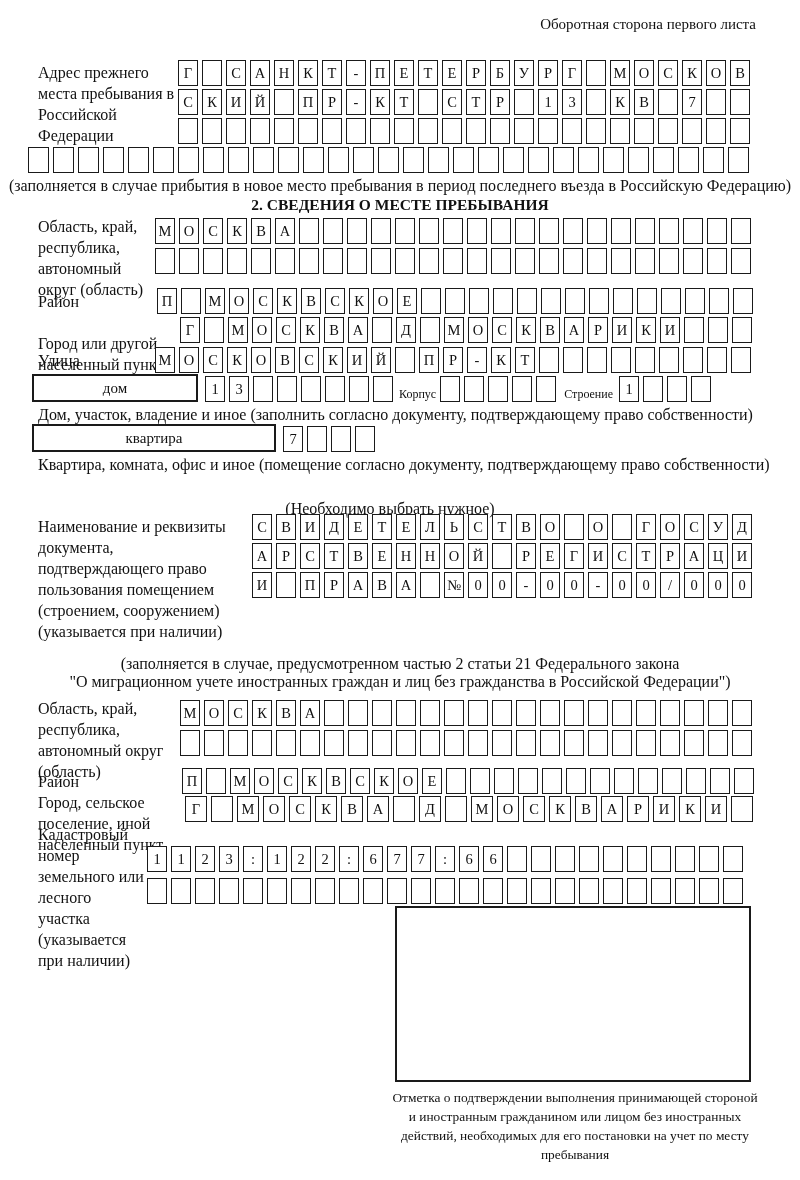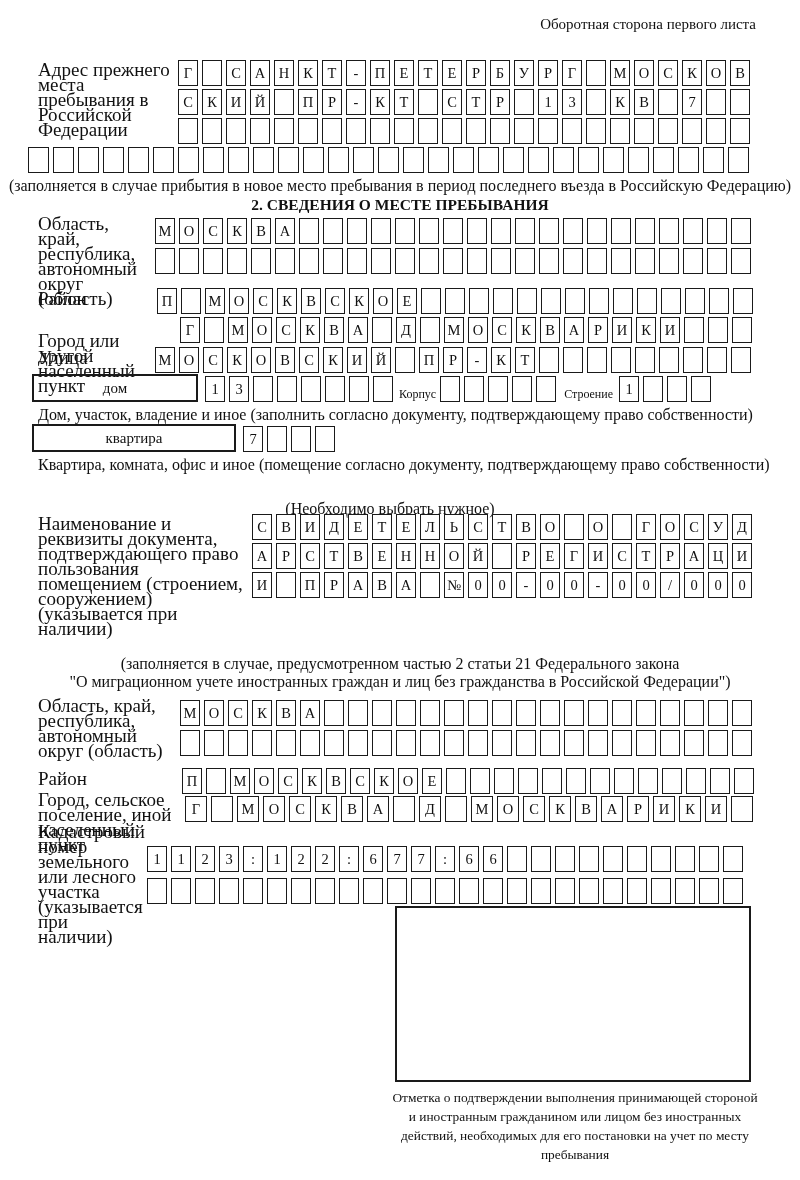--- a/index.html
+++ b/index.html
@@ -6,21 +6,21 @@
   .page {
     position: relative;
     width: 800px; height: 1180px;
     background: #ffffff;
     font-family: Liberation Serif, serif;
     color: #111;
     overflow: hidden;
   }
   .abs { position: absolute; }
   .header-note { top:16px; right:44px; font-size:15px; }
-  .lbl { font-size:19px; line-height:15px; }
+  .lbl { font-size:16px; line-height:21px; }
   .cap { font-size:16px; }
   .center { left:0; width:100%; text-align:center; }
   .title { font-weight:bold; font-size:15.5px; }
   .cells { display:flex; white-space:nowrap; }
   .cell {
     box-sizing:border-box; width:20px; height:26px;
     border:1.6px solid #1a1a1a; margin-right:4px;
     display:inline-flex; align-items:center; justify-content:center;
     font-size:14.5px; background:#fff; flex:0 0 auto;
   }
@@ -323,21 +323,21 @@
     <span class="cells">
         <span class="cell">1</span>
         <span class="cell"></span>
         <span class="cell"></span>
         <span class="cell"></span>
       </span>
   </div>
   <div class="abs cap" style="left:38px; top:406px;">Дом, участок, владение и иное (заполнить согласно документу, подтверждающему право собственности)</div>
 
   <div class="abs inline-row" style="left:32px; top:424px;">
-    <span class="bigbox" style="width:204px; margin-right:7px;">квартира</span>
+    <span class="bigbox" style="width:244px; margin-right:7px;">квартира</span>
     <span class="cells">
         <span class="cell">7</span>
         <span class="cell"></span>
         <span class="cell"></span>
         <span class="cell"></span>
       </span>
   </div>
   <div class="abs cap" style="left:38px; top:456px;">Квартира, комната, офис и иное (помещение согласно документу, подтверждающему право собственности)</div>
 
   <div class="abs cap" style="left:0; top:500px; width:780px; text-align:center;">(Необходимо выбрать нужное)</div>

